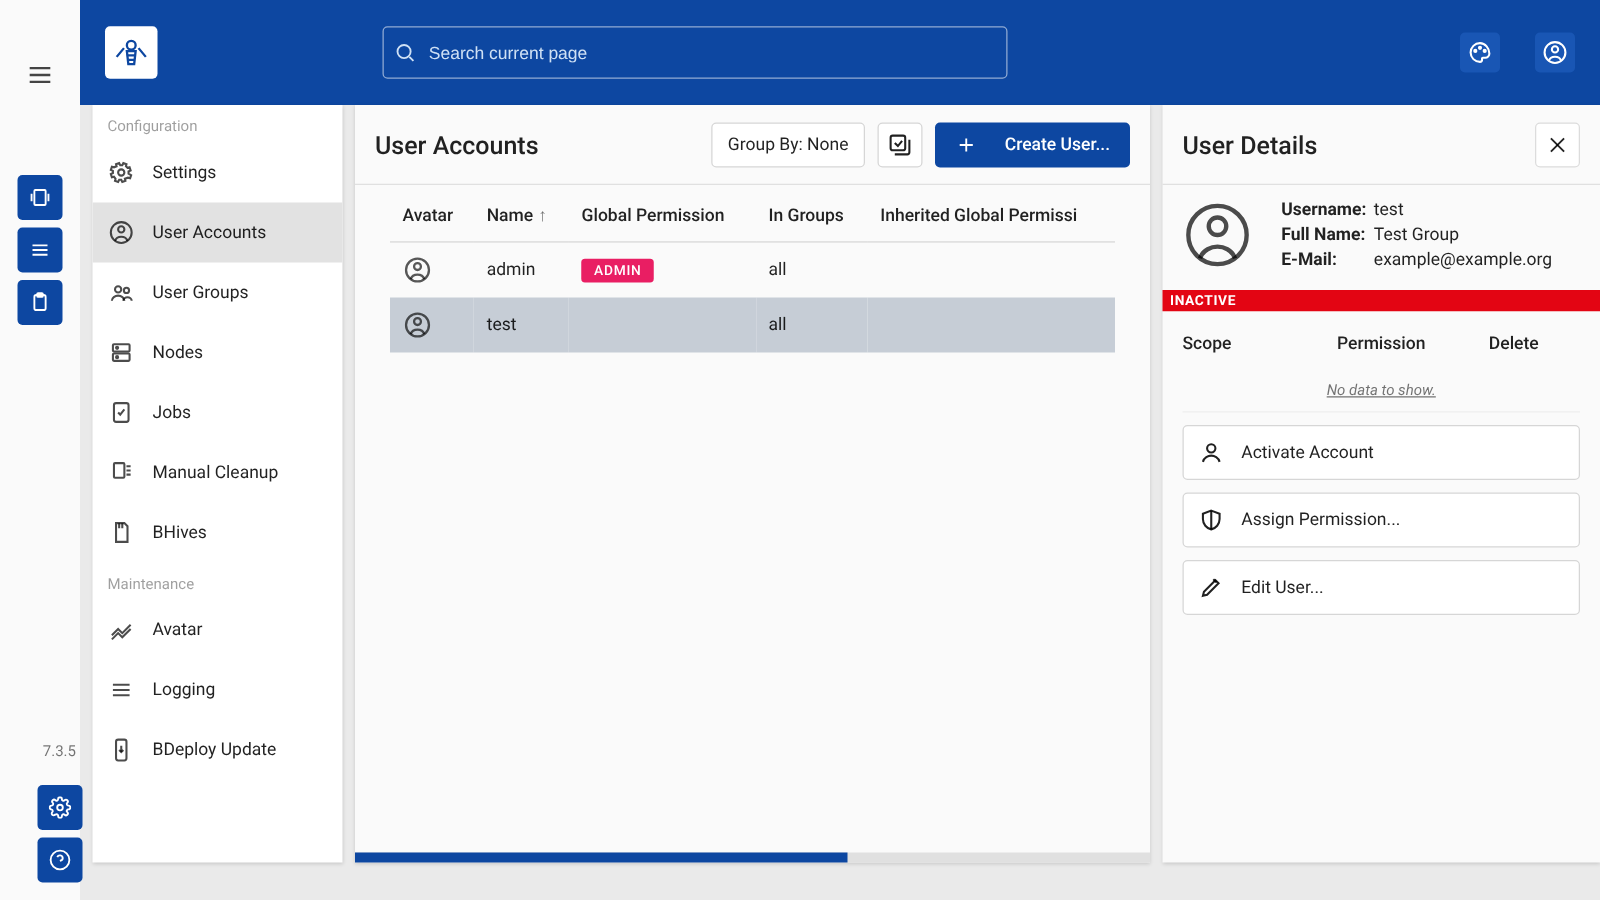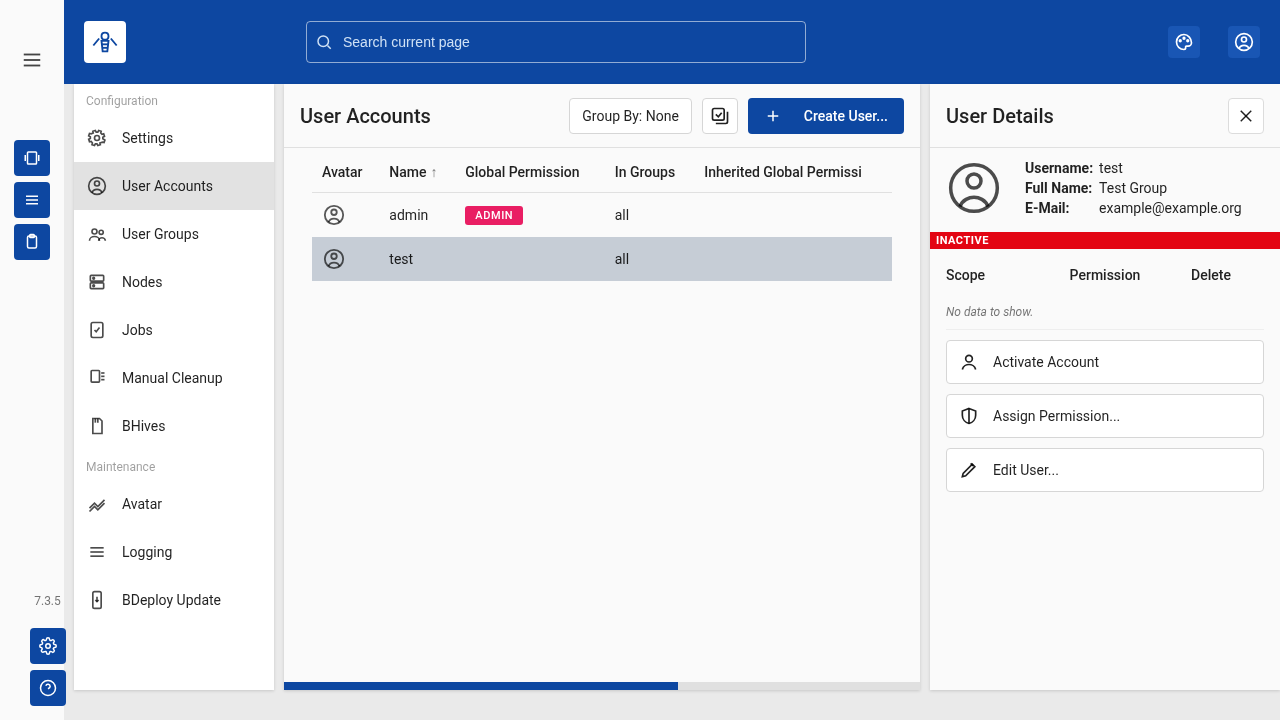--- a/index.html
+++ b/index.html
@@ -262,21 +262,21 @@
     margin: 6px -16px 0;
   }
   .perm-head {
     display: flex; justify-content: space-between;
     font-weight: 500;
     padding: 8px 0;
   }
   .perm-head span { flex: 1; }
   .perm-head span:nth-child(2){ text-align:center; }
   .perm-head span:nth-child(3){ text-align:center; }
-  .no-data { font-style: italic; color: rgba(0,0,0,0.55); font-size: 12px; padding: 4px 0 10px; border-bottom: 1px solid #eee; }
+  .no-data { text-align: center; font-style: italic; color: rgba(0,0,0,0.55); font-size: 12px; padding: 4px 0 10px; border-bottom: 1px solid #eee; text-decoration: underline; }
   .detail-action {
     border: 1px solid #d6d6d6;
     border-radius: 4px;
     background: #fff;
     height: 44px;
     display: flex; align-items: center; gap: 14px;
     padding: 0 12px;
     cursor: pointer;
     font-size: 14px;
   }

